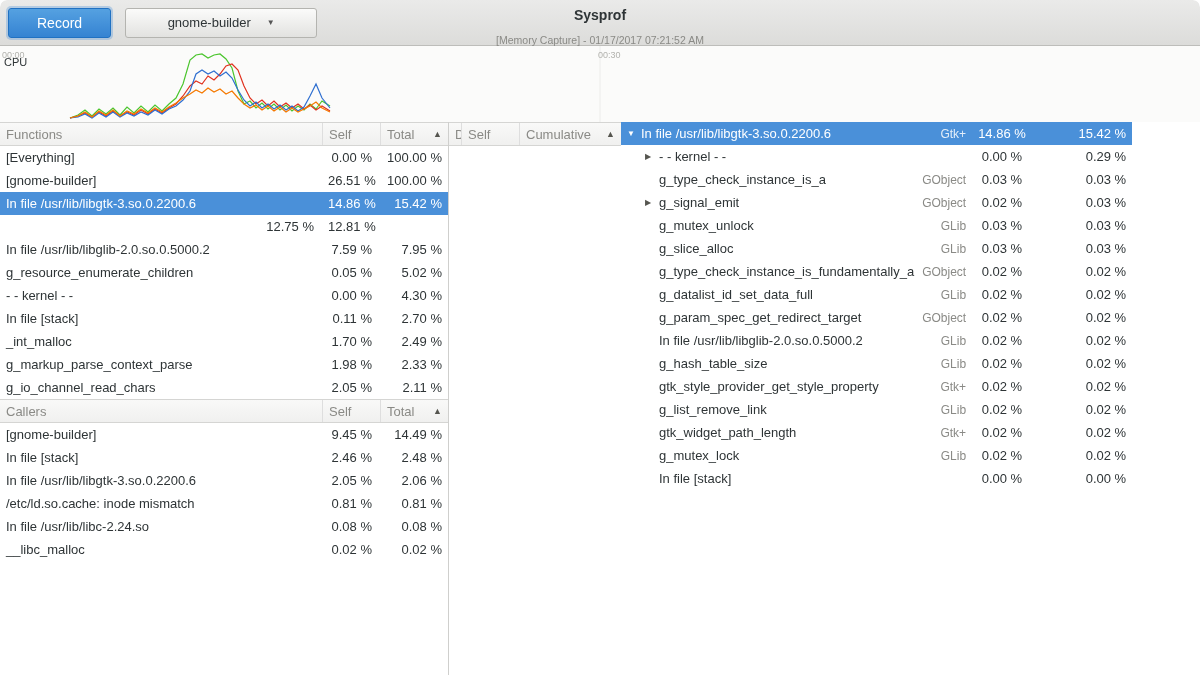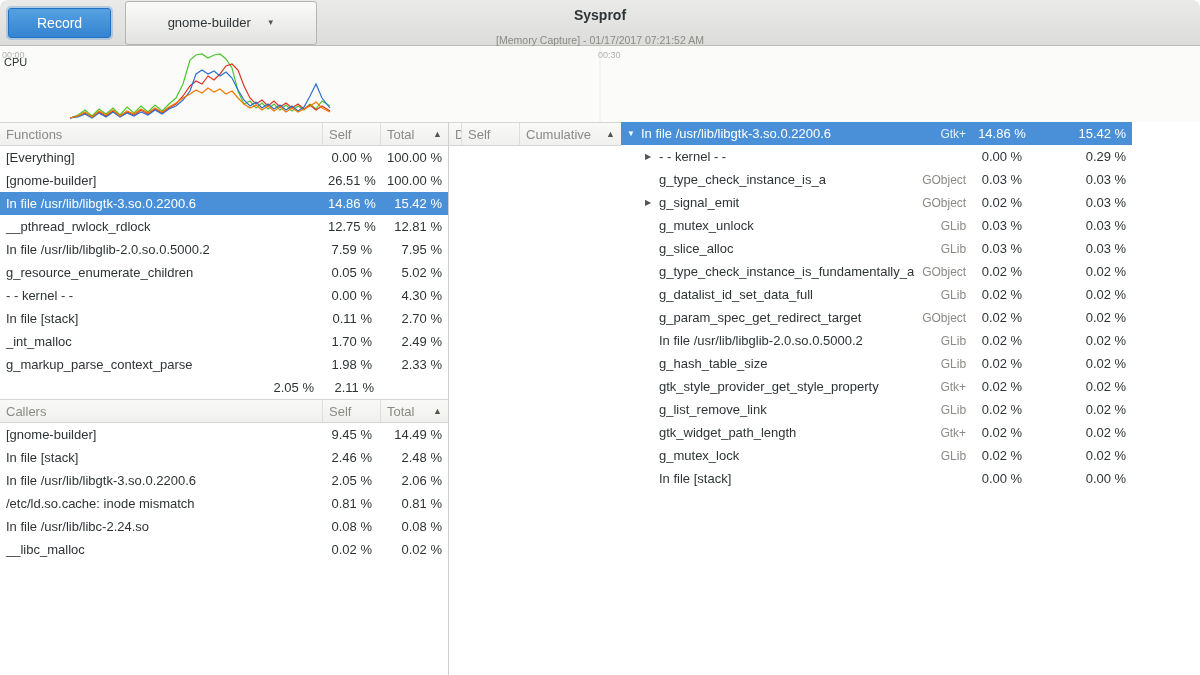--- a/index.html
+++ b/index.html
@@ -3,21 +3,21 @@
 <meta charset="utf-8">
 <style>
   *{box-sizing:border-box;margin:0;padding:0}
   html,body{width:1200px;height:675px;overflow:hidden}
   body{font-family:"Liberation Sans","DejaVu Sans",sans-serif;background:#fff;font-size:13px;color:#2e3436}
   .window{width:1200px;height:675px;display:flex;flex-direction:column;overflow:hidden;background:#fff;border-radius:7px 7px 0 0}
 
   
   .headerbar{height:46px;flex:0 0 46px;background:linear-gradient(#eaeae9,#dcdcda);border-bottom:1px solid #bdbdba;display:flex;align-items:center;padding:15px 8px;position:relative;border-radius:7px 7px 0 0}
   .record-btn{height:30px;padding:0 28px;border-radius:3px;border:1px solid #2071c2;background:linear-gradient(#55a1e1,#3583d2);color:#fff;font-size:14px;box-shadow:0 0 0 2px rgba(82,148,217,.35);cursor:pointer;font-family:inherit}
-  .target-select{height:44px;margin-left:14px;min-width:192px;display:flex;align-items:center;justify-content:center;gap:16px;border:1px solid #b4b4b0;border-radius:3px;background:linear-gradient(#fbfbfa,#e2e2e0);color:#2e3436;font-size:13px;padding:0 14px;cursor:pointer;font-family:inherit}
+  .target-select{height:30px;margin-left:14px;min-width:192px;display:flex;align-items:center;justify-content:center;gap:16px;border:1px solid #b4b4b0;border-radius:3px;background:linear-gradient(#fbfbfa,#e2e2e0);color:#2e3436;font-size:13px;padding:0 14px;cursor:pointer;font-family:inherit}
   .dd-arrow{font-size:8px;color:#555}
   .title-box{position:absolute;left:0;right:0;top:7px;text-align:center;pointer-events:none}
   .title{font-weight:bold;font-size:14px;color:#2e3436}
   .subtitle{font-size:10.5px;color:#8a8a86;margin-top:11px}
   .header-right{margin-left:auto;display:flex;align-items:center;gap:12px;z-index:1}
   .samples{font-size:13px;color:#70706c}
   .menu-btn{width:36px;height:30px;border:1px solid #b4b4b0;border-radius:3px;background:linear-gradient(#fbfbfa,#e2e2e0);font-size:16px;color:#3a3a36;display:flex;align-items:center;justify-content:center;cursor:pointer;font-family:inherit}
   .win-btn{width:26px;height:26px;border:none;background:transparent;font-size:13px;color:#3a3a36;display:flex;align-items:center;justify-content:center;cursor:pointer;font-family:inherit}
 
   
@@ -102,21 +102,20 @@
             <span class="cell">[gnome-builder]</span>
             <span class="cell num">26.51 %</span>
             <span class="cell num last">100.00 %</span>
           </div>
           <div class="trow left-grid selected">
             <span class="cell">In file /usr/lib/libgtk-3.so.0.2200.6</span>
             <span class="cell num">14.86 %</span>
             <span class="cell num last">15.42 %</span>
           </div>
           <div class="trow left-grid">
-            <span class="cell">__pthread_rwlock_rdlock</span>
             <span class="cell num">12.75 %</span>
             <span class="cell num last">12.81 %</span>
           </div>
           <div class="trow left-grid">
             <span class="cell">In file /usr/lib/libglib-2.0.so.0.5000.2</span>
             <span class="cell num">7.59 %</span>
             <span class="cell num last">7.95 %</span>
           </div>
           <div class="trow left-grid">
             <span class="cell">g_resource_enumerate_children</span>
@@ -137,20 +136,21 @@
             <span class="cell">_int_malloc</span>
             <span class="cell num">1.70 %</span>
             <span class="cell num last">2.49 %</span>
           </div>
           <div class="trow left-grid">
             <span class="cell">g_markup_parse_context_parse</span>
             <span class="cell num">1.98 %</span>
             <span class="cell num last">2.33 %</span>
           </div>
           <div class="trow left-grid">
+            <span class="cell">g_io_channel_read_chars</span>
             <span class="cell num">2.05 %</span>
             <span class="cell num last">2.11 %</span>
           </div>
         </div>
 
       <div class="thead left-grid">
         <span class="hcell">Callers</span>
         <span class="hcell">Self</span>
         <span class="hcell">
           <span>Total</span>

